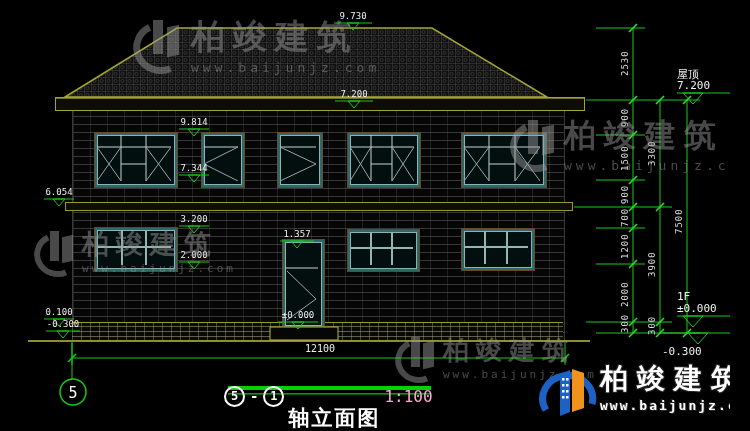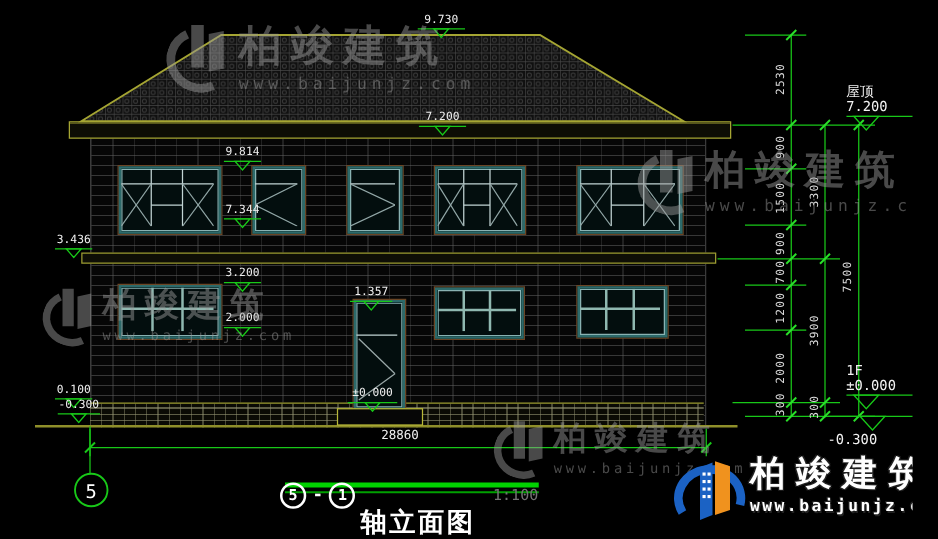--- a/index.html
+++ b/index.html
@@ -51,21 +51,21 @@
       text-shadow:1px 1px 0 #222,-1px -1px 0 #222,1px -1px 0 #222,-1px 1px 0 #222;}
   .cwm .url{color:#fff;font-weight:bold;white-space:nowrap;letter-spacing:2px;
       text-shadow:1px 1px 0 #222,-1px -1px 0 #222;}
 
   
   .titlebar{position:absolute;left:224px;top:360px;display:flex;align-items:center;gap:4px;}
   .tcirc{width:17px;height:17px;border:2px solid #fff;border-radius:50%;color:#fff;
          font-size:12px;line-height:17px;text-align:center;font-weight:bold;}
   .tdash{color:#fff;font-weight:bold;font-size:14px;margin:0 1px;}
   .tname{color:#fff;font-weight:bold;font-size:21px;letter-spacing:2px;margin-top:44px;}
-  .tscale{color:#737373;font-size:12px;margin-left:10px;}
+  .tscale{color:#f9a8d4;font-size:16px;}
   .axis-num{position:absolute;left:64px;top:384px;width:18px;text-align:center;
             color:#fff;font-size:15px;}
   .dim-total{position:absolute;left:282px;top:343px;width:76px;text-align:center;
              font-size:10px;color:#eee;}
 </style>
 </head>
 <body>
 
 <div class="canvas">
 
@@ -292,21 +292,21 @@
       </svg>
   </div>
   <div class="lm" style="left:278px;top:310px;width:40px">
     <div>±0.000</div>
     <svg width="40" height="9">
         <line x1="0" y1="1" x2="40" y2="1" stroke="#18c818"></line>
         <polygon points="14,1 26,1 20,8" fill="none" stroke="#18c818"></polygon>
       </svg>
   </div>
   <div class="lm" style="left:44px;top:187px;width:30px">
-    <div>3.436</div>
+    <div>6.054</div>
     <svg width="30" height="9">
         <line x1="0" y1="1" x2="30" y2="1" stroke="#18c818"></line>
         <polygon points="9,1 21,1 15,8" fill="none" stroke="#18c818"></polygon>
       </svg>
   </div>
   <div class="lm" style="left:44px;top:307px;width:30px">
     <div>0.100</div>
     <svg width="30" height="9">
         <line x1="0" y1="1" x2="30" y2="1" stroke="#18c818"></line>
         <polygon points="9,1 21,1 15,8" fill="none" stroke="#18c818"></polygon>
@@ -350,21 +350,21 @@
   <div class="vlab" style="left:620px;top:183px;height:22px">900</div>
   <div class="vlab" style="left:620px;top:208px;height:19px">700</div>
   <div class="vlab" style="left:620px;top:231px;height:30px">1200</div>
   <div class="vlab" style="left:620px;top:273px;height:42px">2000</div>
   <div class="vlab" style="left:620px;top:314px;height:18px">300</div>
   <div class="vlab" style="left:647px;top:130px;height:46px">3300</div>
   <div class="vlab" style="left:647px;top:242px;height:44px">3900</div>
   <div class="vlab" style="left:647px;top:316px;height:18px">300</div>
   <div class="vlab" style="left:674px;top:198px;height:46px">7500</div>
 
-  <div class="dim-total">28860</div>
+  <div class="dim-total">12100</div>
 
   <div class="titlebar">
     <span class="tcirc">5</span>
     <span class="tdash">-</span>
     <span class="tcirc">1</span>
     <span class="tname cjk">轴立面图</span>
     <span class="tscale">1:100</span>
   </div>
 
   <div class="axis-num">5</div>

